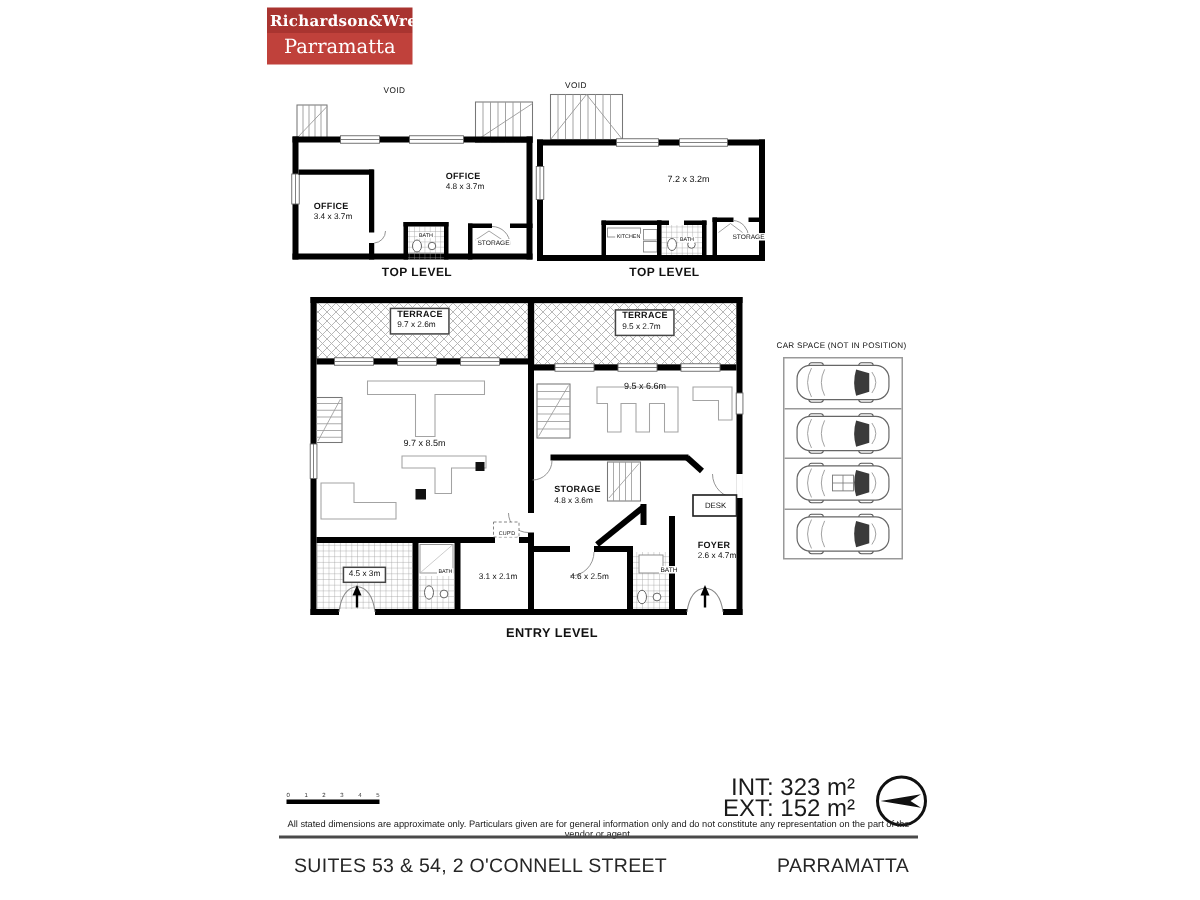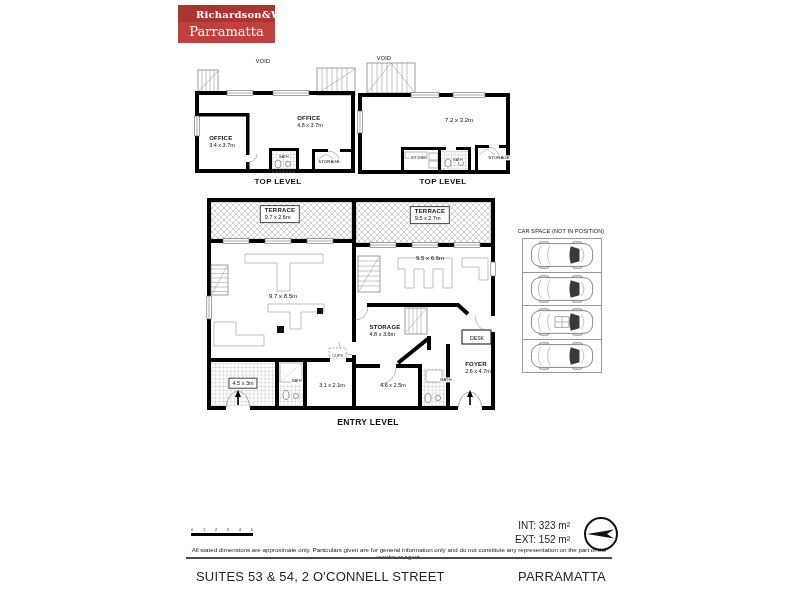--- a/index.html
+++ b/index.html
@@ -1,21 +1,21 @@
 <!DOCTYPE html>
 <html><head>
 <meta charset="utf-8">
 <style>
   html,body{margin:0;padding:0;background:#fff;}
   #page{position:relative;width:800px;height:600px;background:#fff;overflow:hidden;
         font-family:"Liberation Sans","DejaVu Sans",sans-serif;color:#111;}
   .abs{position:absolute;}
   
   #logo{left:178px;top:5px;width:97px;text-align:center;color:#fff;font-family:"DejaVu Serif","Liberation Serif",serif;}
-  #logo .l1{display:block;font-size:10px;font-weight:bold;padding:4px 18px 2px;letter-spacing:.2px;}
+  #logo .l1{display:block;font-size:10px;font-weight:bold;padding:4px 2px 2px;letter-spacing:.2px;}
   #logo .l2{display:block;font-size:13px;padding:2px 2px 4px;}
   
   .lbl{position:absolute;transform:translate(-50%,-50%);text-align:left;line-height:1.2;white-space:nowrap;color:#111;}
   .rm{display:block;font-weight:bold;font-size:6px;letter-spacing:.2px;}
   .dim{display:block;font-size:5.5px;}
   .one{font-size:6px;}
   .tiny{font-size:3.6px;background:#fff;padding:0 1px;}
   .small{font-size:4.4px;background:#fff;padding:0 1px;}
   .boxed{background:#fff;border:.6px solid #444;padding:1px 4px;}
   .whitebox{background:#fff;border:.6px solid #444;padding:1px 3px;}
@@ -23,21 +23,21 @@
   .void{font-size:5.5px;letter-spacing:.3px;}
   
   #carbox{left:522px;top:238px;width:78px;border:1px solid #999;}
   #carbox .cell{height:32.5px;border-bottom:1px solid #999;display:flex;align-items:center;justify-content:center;}
   #carbox .cell:last-child{border-bottom:none;}
   #cartitle{left:561px;top:231px;font-size:5.4px;letter-spacing:.2px;}
   
   #scalebar{left:191px;top:527px;width:62px;}
   #scalebar .nums{display:flex;justify-content:space-between;font-size:4px;color:#333;padding:0 0 1px;}
   #scalebar .bar{height:3px;background:#000;}
-  #areas{right:230px;top:519px;text-align:right;font-size:10px;line-height:13.5px;color:#1a1a1a;}
+  #areas{right:230px;top:519px;text-align:right;font-size:16px;line-height:13.5px;color:#1a1a1a;}
   #disclaimer{left:185px;top:546px;width:428px;text-align:center;font-size:6.2px;color:#222;}
   #rule{left:186px;top:557px;width:426px;height:1.6px;background:#4a4a4a;}
   #addr{left:196px;top:569px;font-size:13px;color:#262626;letter-spacing:.2px;}
   #locality{right:194px;top:569px;font-size:13px;color:#262626;letter-spacing:.2px;}
 </style>
 </head>
 <body>
 
 <div id="page">
 

